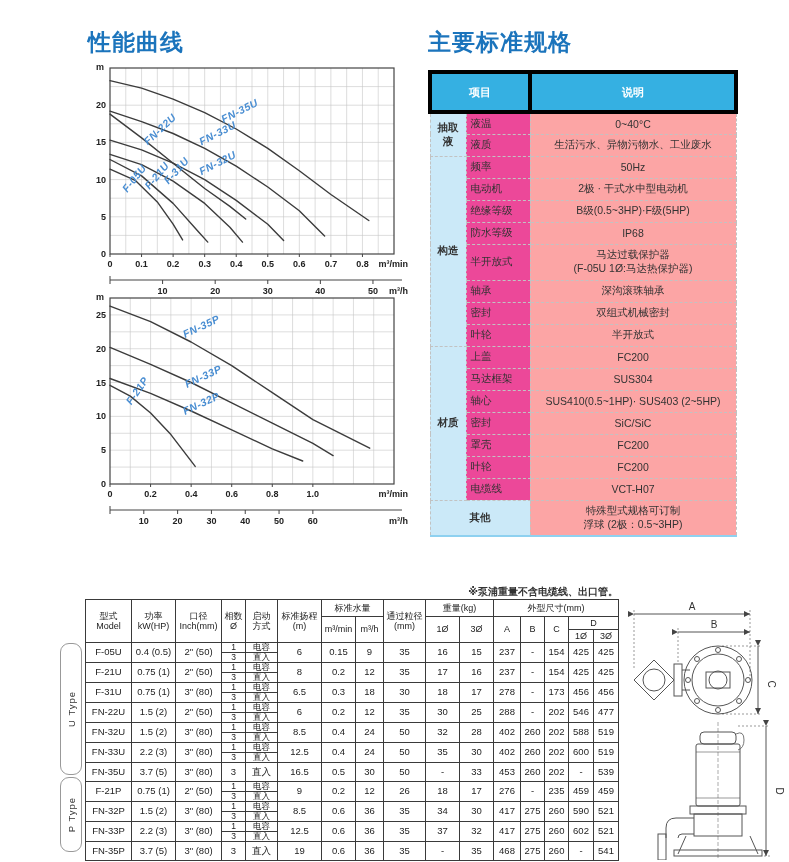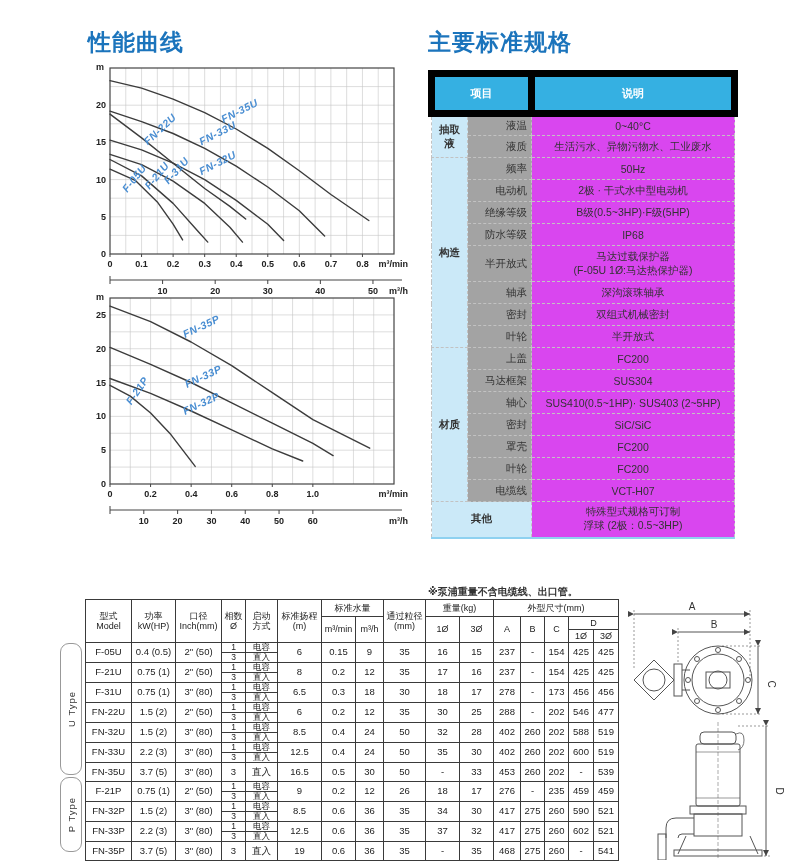--- a/index.html
+++ b/index.html
@@ -16,31 +16,31 @@
   #chart-u { position:absolute; left:84px; top:60px; }
   #chart-p { position:absolute; left:84px; top:290px; }
   .chart-svg text { font-family:"Liberation Sans","DejaVu Sans",sans-serif; }
 
   
   #spec-table-wrap { position:absolute; left:428px; top:70px; width:310px; }
   table.spec { width:100%; border-collapse:collapse; table-layout:fixed; font-size:10.5px; }
   table.spec col.c-group { width:36px; }
   table.spec col.c-label { width:64px; }
   table.spec col.c-value { width:auto; }
-  table.spec th { background:#35b0e2; color:#fff; font-size:11px; font-weight:bold; height:40px; border:7px solid #000000; }
+  table.spec th { background:#35b0e2; color:#fff; font-size:11px; font-weight:bold; height:40px; border:4px solid #000000; }
   table.spec td { border:1px dashed #c2c2c2; padding:1px 4px; }
   table.spec td.g { background:#cbe9f8; text-align:center; color:#333; font-weight:bold; }
-  table.spec td.l { background:#a3a3a3; text-align:right; color:#333; }
-  table.spec td.v { background:#d946ef; text-align:center; color:#333; }
+  table.spec td.l { background:#ec4899; text-align:left; color:#333; }
+  table.spec td.v { background:#fca5a5; text-align:center; color:#333; }
   table.spec tr.r  td { height:22px;margin-left:34px; }
   table.spec tr.r2 td { height:36px; }
   table.spec { border-bottom:2px solid #8ed1f0; }
 
   
-  #perf-note { position:absolute; left:428px; top:585px; width:190px; font-size:10px; color:#333; font-weight:bold; }
+  #perf-note { position:absolute; left:428px; top:585px; width:190px; text-align:right; font-size:10px; color:#333; font-weight:bold; }
 
   
   #perf-table-wrap { position:absolute; left:85px; top:599px; }
   table.perf { border-collapse:collapse; table-layout:fixed; width:533px; font-size:9.5px; color:#222; }
   table.perf th, table.perf td { border:1px solid #3a3a3a; text-align:center; vertical-align:middle; padding:0; line-height:1.15; }
   table.perf thead th { font-weight:normal; font-size:9px; background:#fff; }
   table.perf thead tr.h1 th { height:17px; }
   table.perf thead tr.h2 th { height:13px; }
   table.perf thead tr.h3 th { height:13px; }
   table.perf tbody tr { height:19px; }

